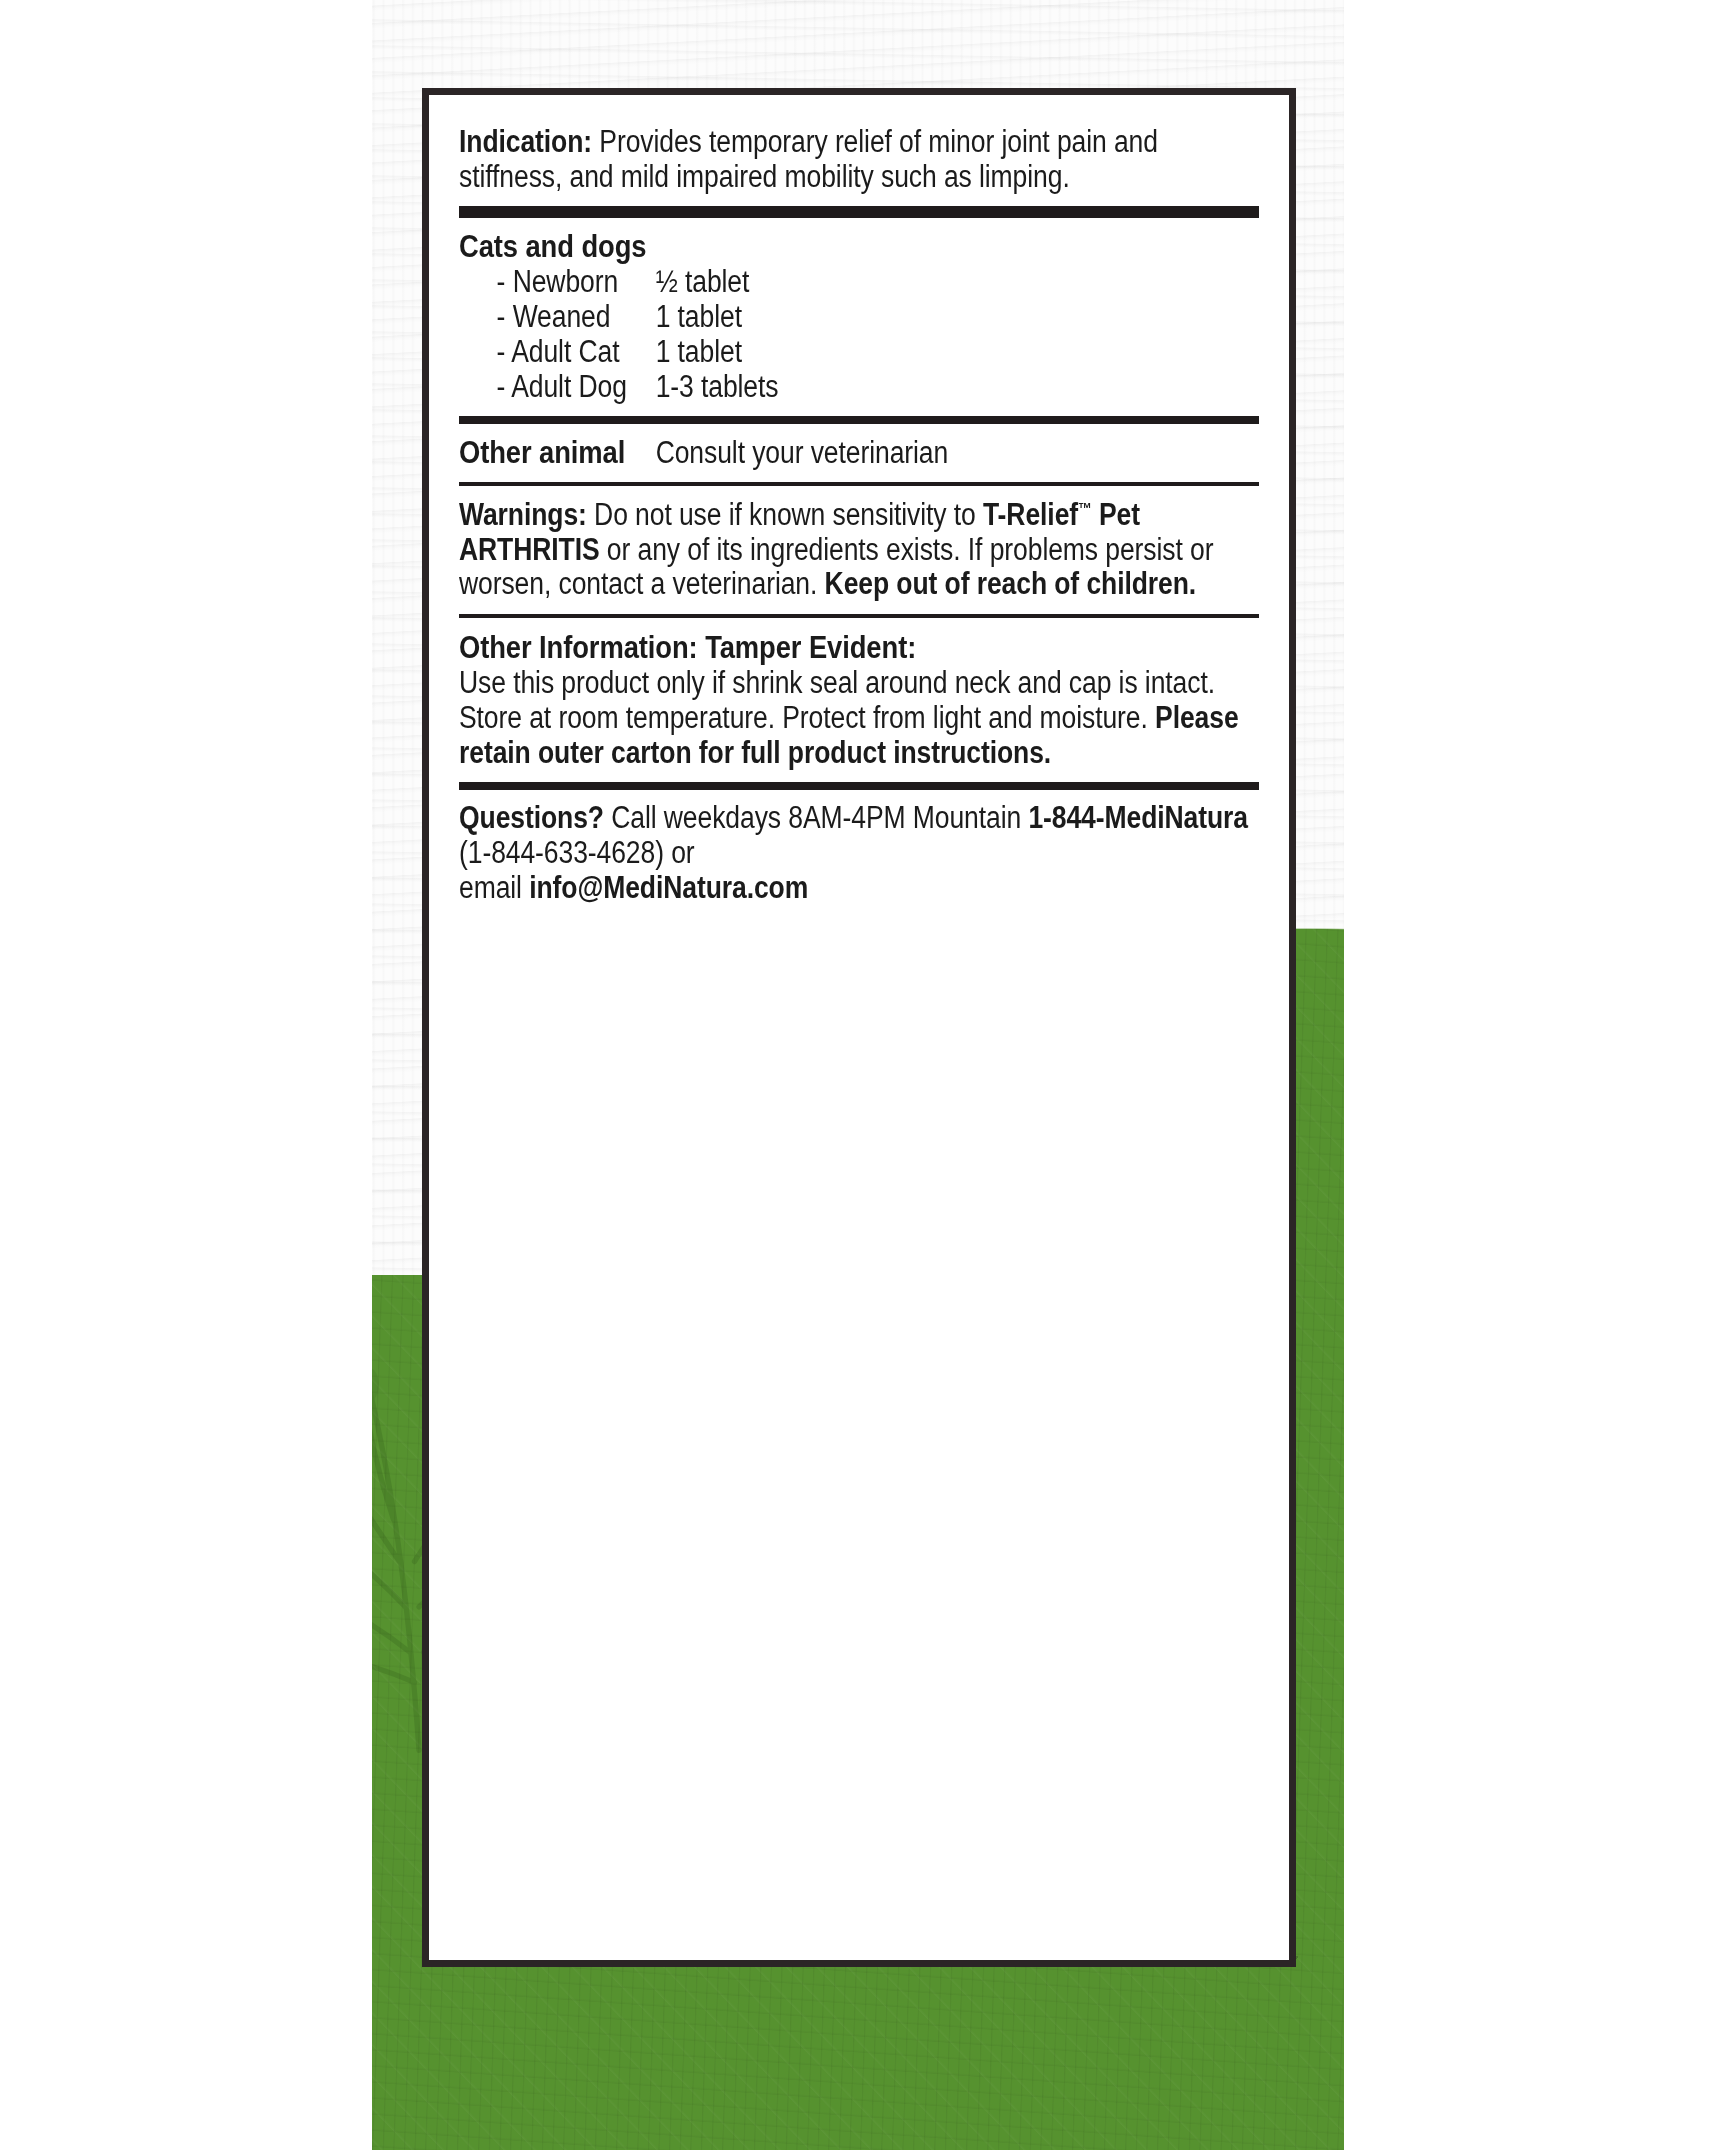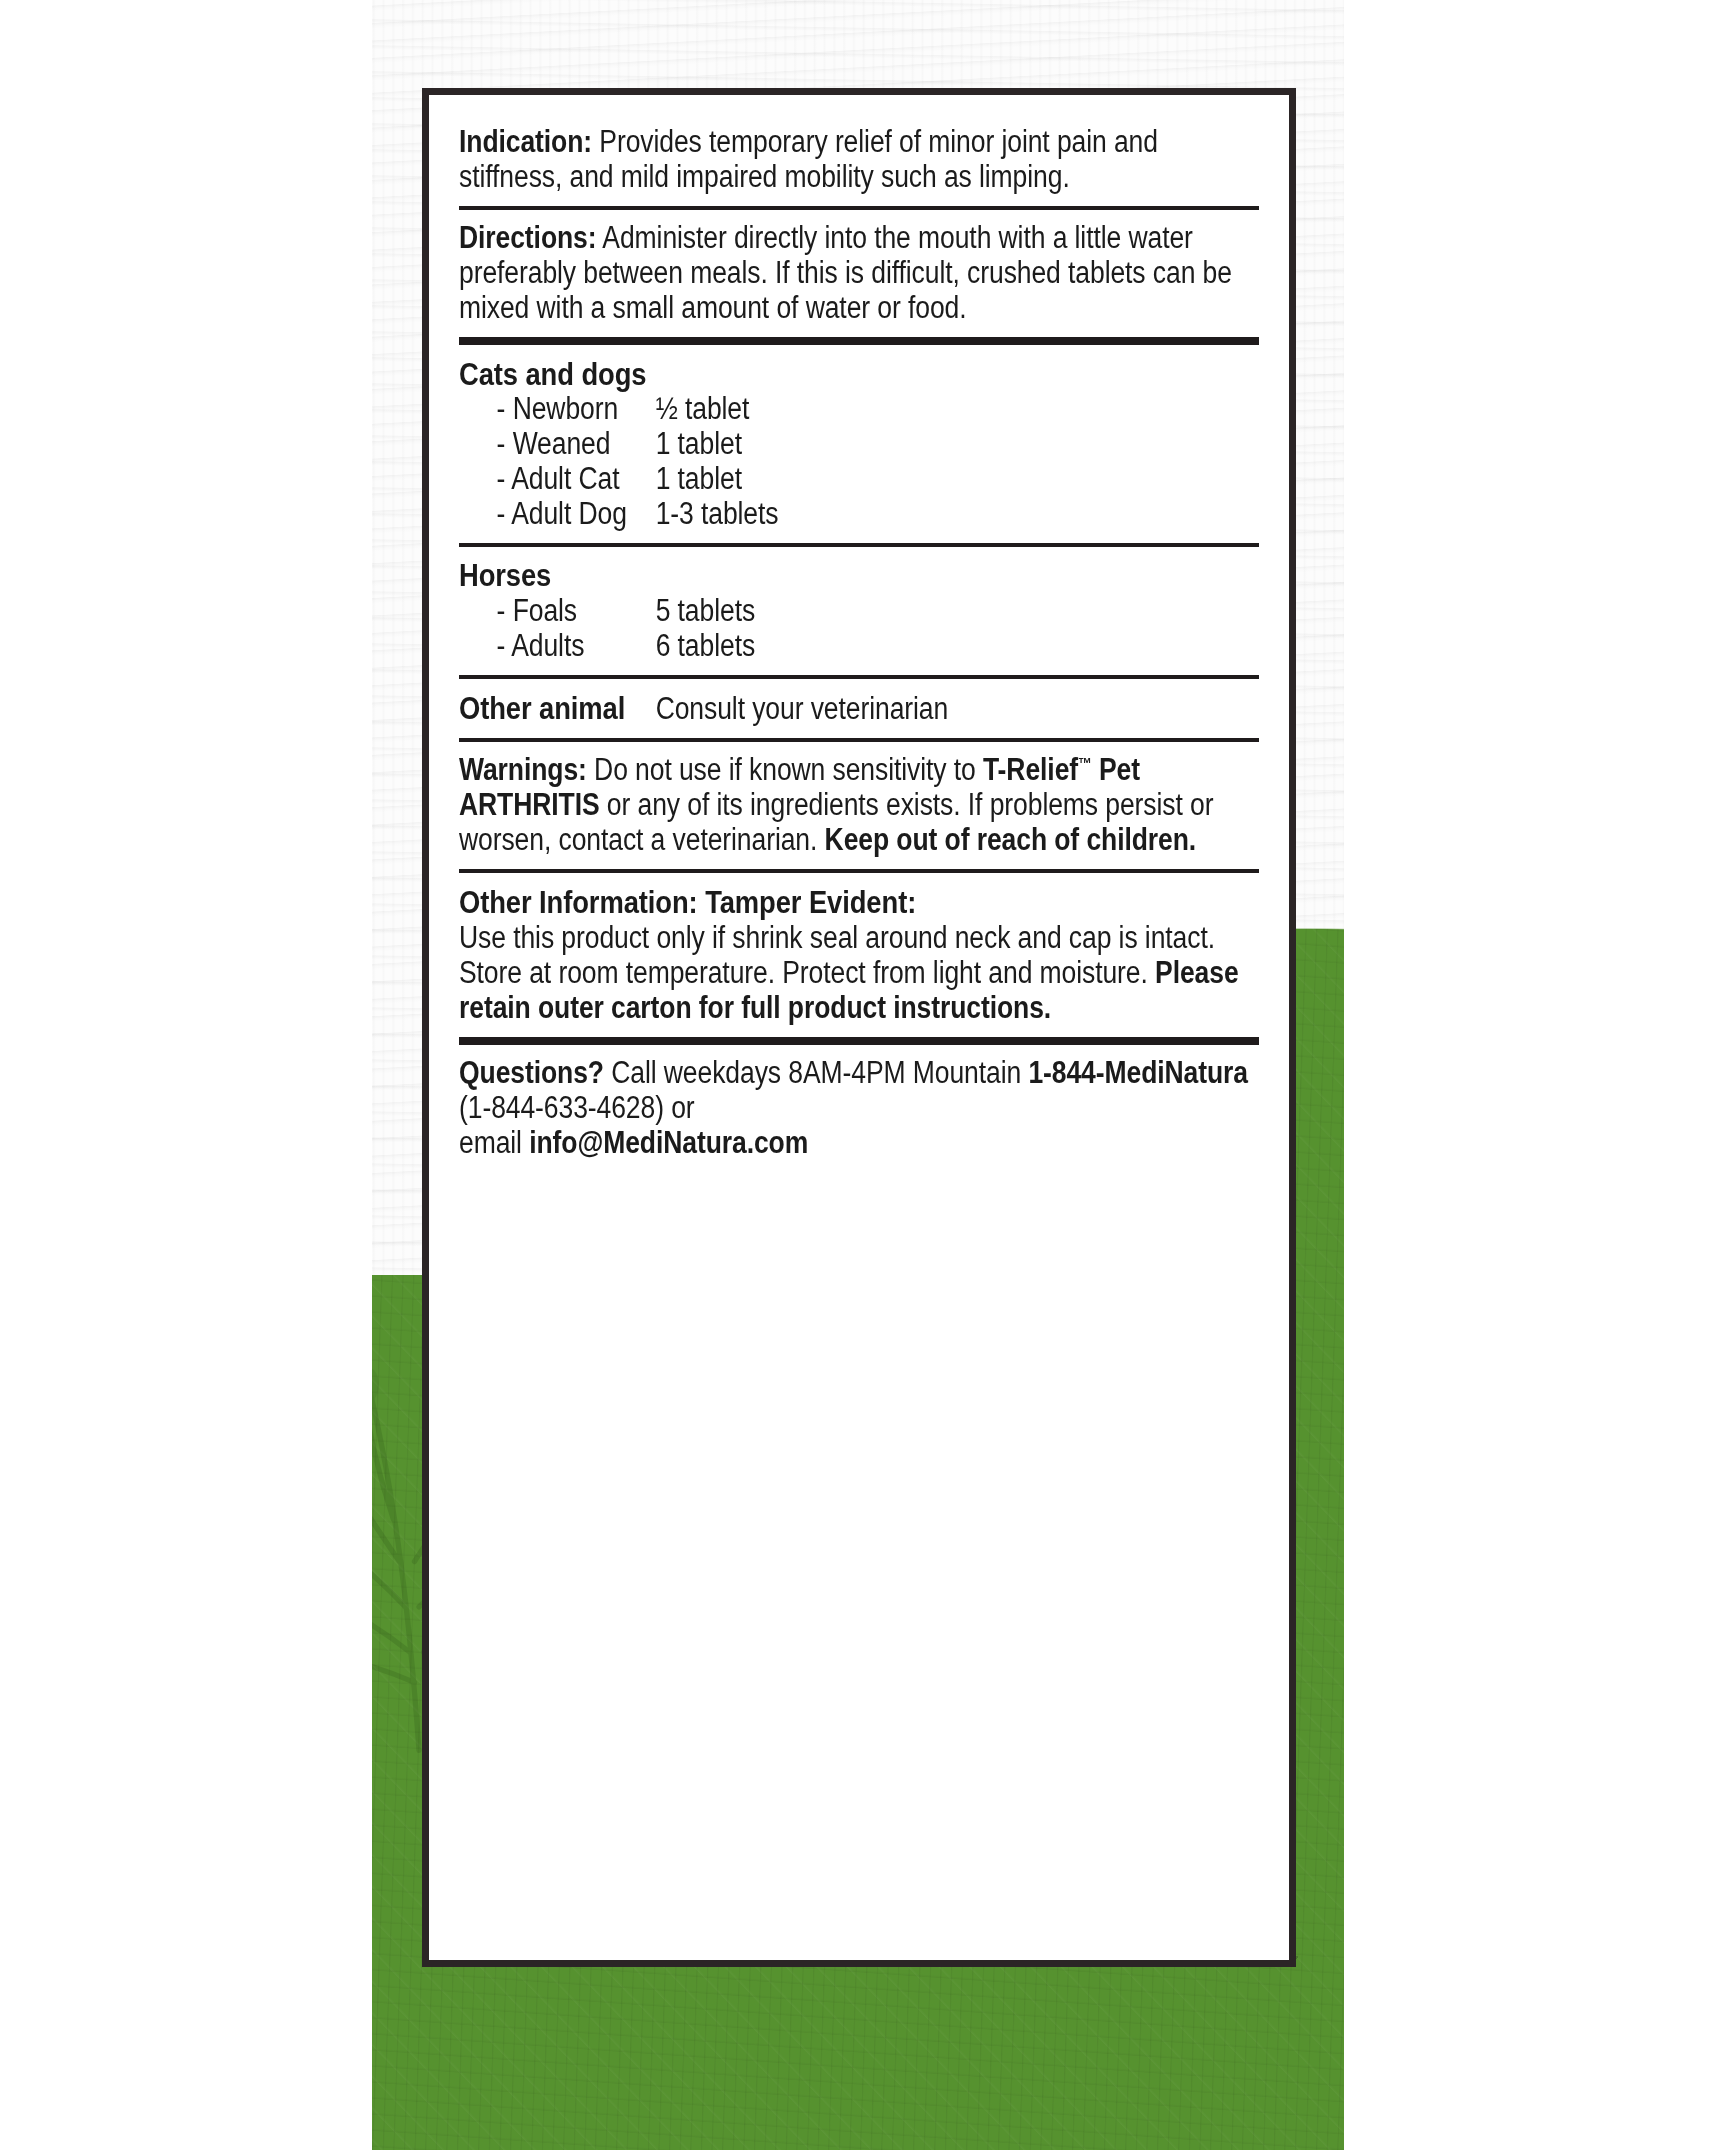--- a/index.html
+++ b/index.html
@@ -272,26 +272,20 @@
 
         <div class="sec first">
           <div class="blk">
             <b class="hd">Indication:</b>
             <span>Provides temporary relief of minor joint pain and stiffness, and mild impaired mobility such as limping.</span>
           </div>
         </div>
 
         <div class="rule"></div>
 
-        <div class="sec">
-          <div class="blk">
-            <b class="hd">Directions:</b>
-            <span>Administer directly into the mouth with a little water preferably between meals. If this is difficult, crushed tablets can be mixed with a small amount of water or food.</span>
-          </div>
-        </div>
 
         <div class="rule"></div>
 
 
         <div class="rule"></div>
 
         <div class="sec">
           <div class="blk">
             <div class="dose-group-title">Cats and dogs</div>
             <div class="dose-row">
@@ -308,33 +302,20 @@
             </div>
             <div class="dose-row">
               <span class="dose-label">- Adult Dog</span>
               <span class="dose-value">1-3 tablets</span>
             </div>
           </div>
         </div>
 
         <div class="rule"></div>
 
-        <div class="sec">
-          <div class="blk">
-            <div class="dose-group-title">Horses</div>
-            <div class="dose-row">
-              <span class="dose-label">- Foals</span>
-              <span class="dose-value">5 tablets</span>
-            </div>
-            <div class="dose-row">
-              <span class="dose-label">- Adults</span>
-              <span class="dose-value">6 tablets</span>
-            </div>
-          </div>
-        </div>
 
         <div class="rule"></div>
 
         <div class="sec">
           <div class="blk">
             <div class="other-row">
               <span class="lbl">Other animal</span>
               <span class="val">Consult your veterinarian</span>
             </div>
           </div>

